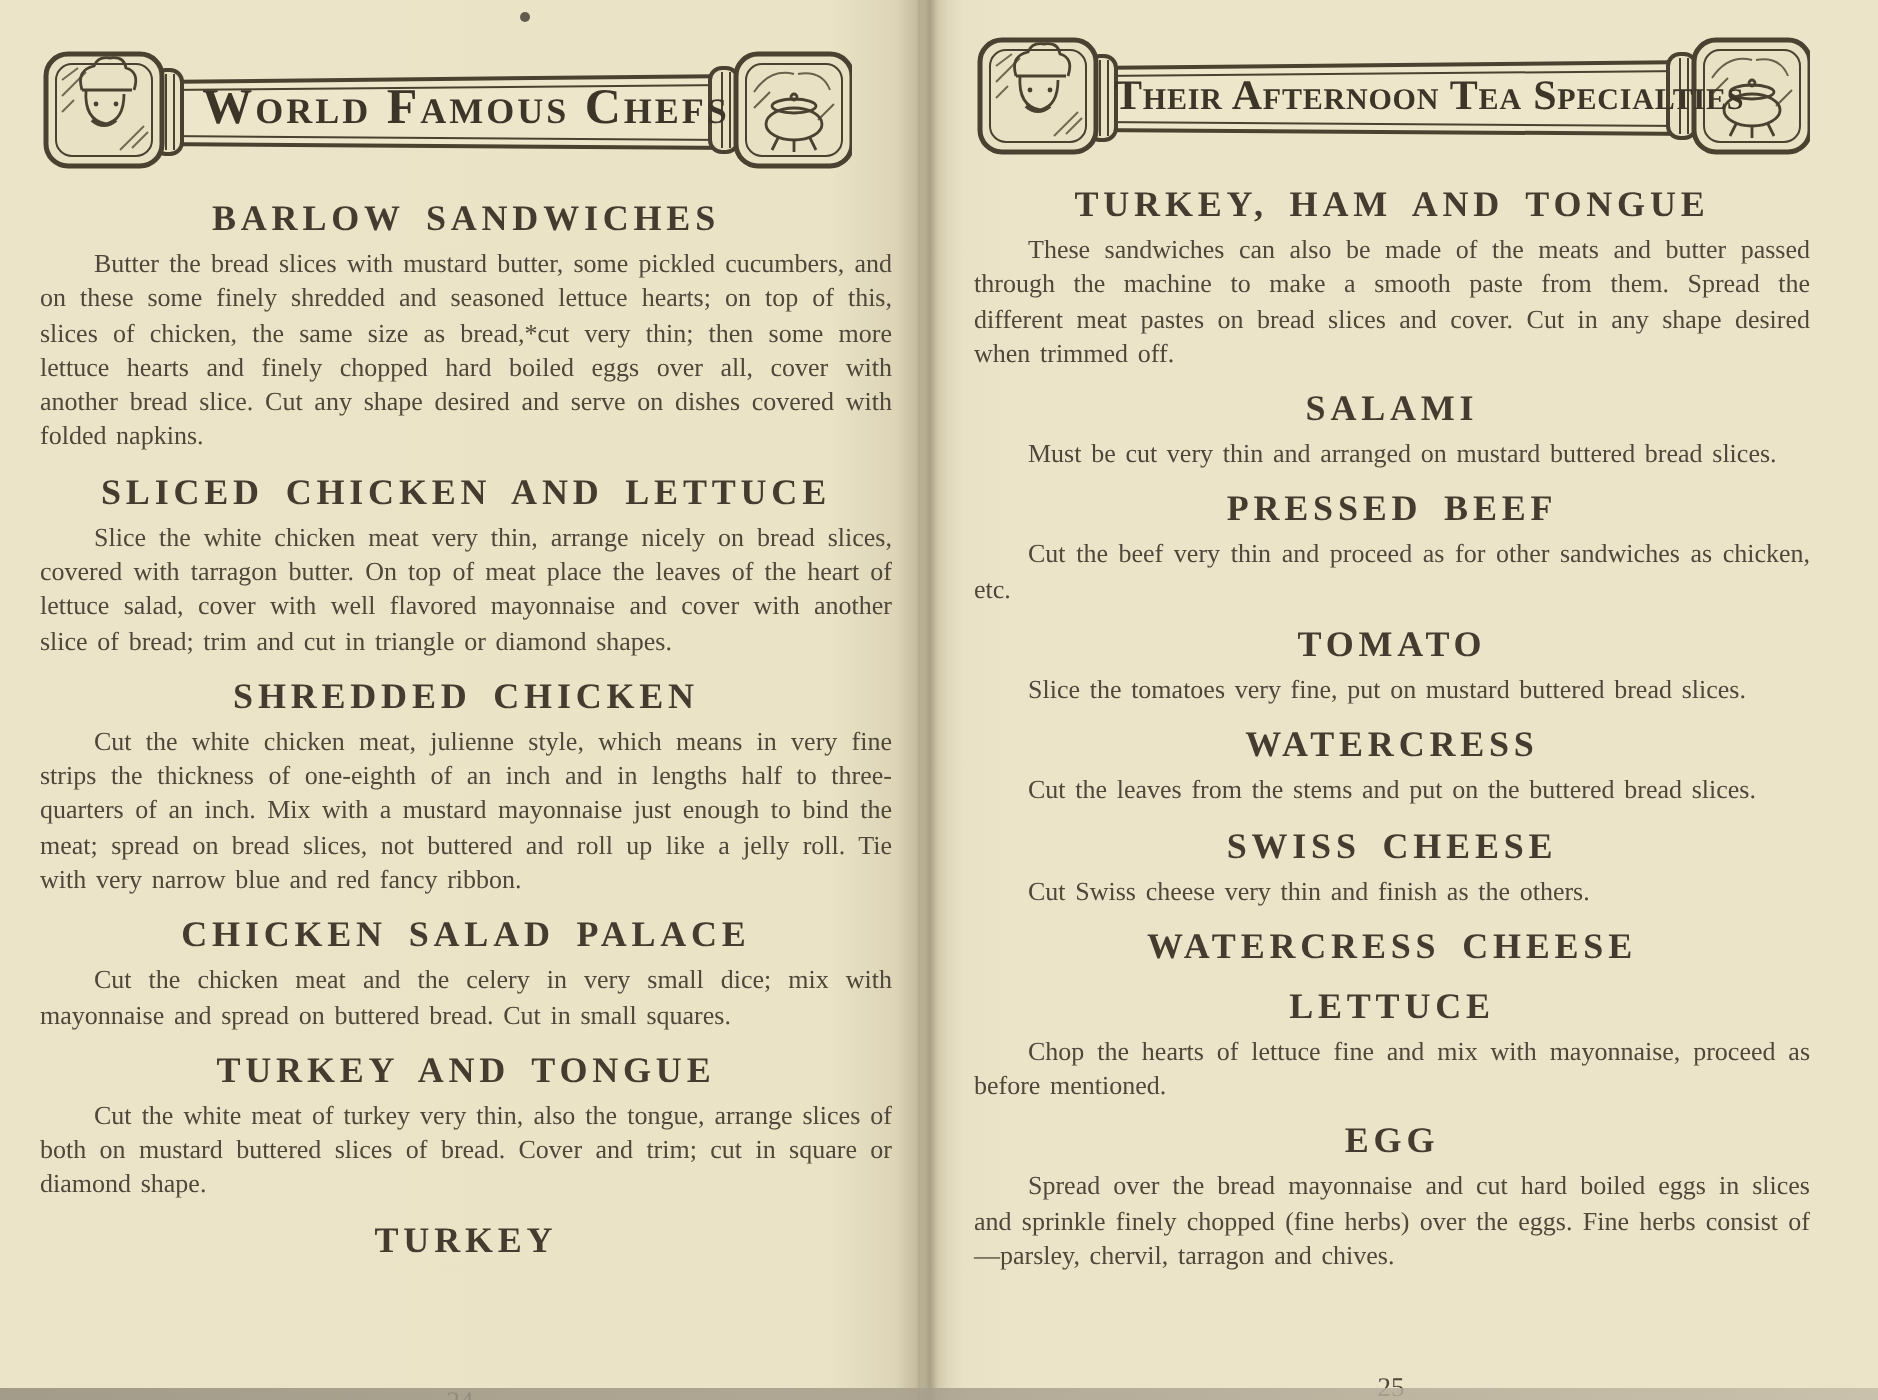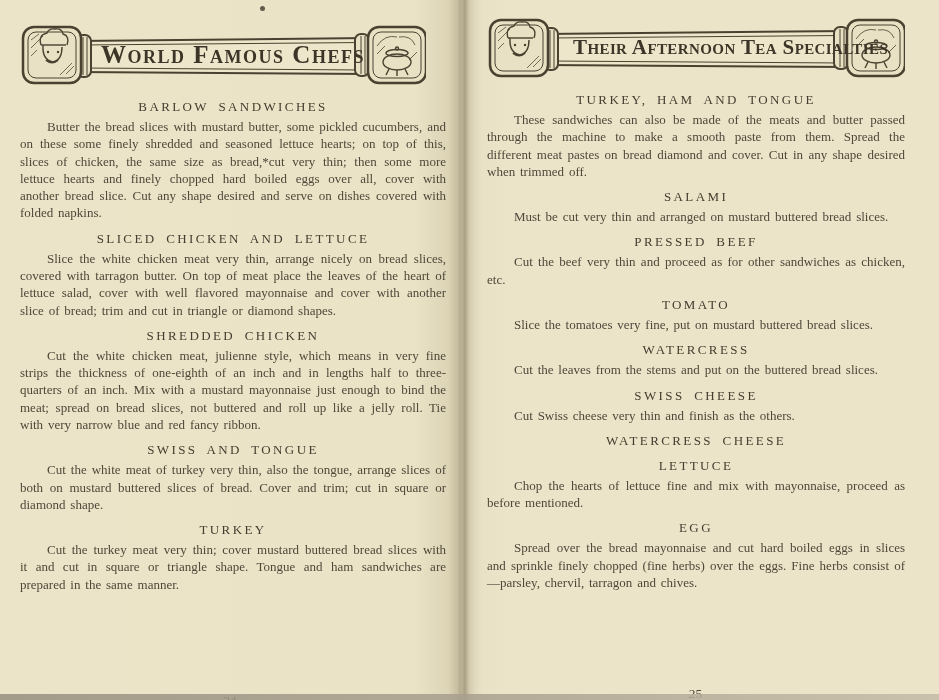--- a/index.html
+++ b/index.html
@@ -23,25 +23,25 @@
 
   
   .banner { position:relative; height:68px; margin-bottom:8px; }
   .banner svg { position:absolute; left:0; top:0; }
   .banner-title {
     position:absolute; top:50%; transform:translateY(-55%);
     text-align:center; font-variant:small-caps; font-weight:bold;
     color:#3d3528; white-space:nowrap;
   }
   #left-page .banner-title  { left:74px; right:74px; font-size:25px; letter-spacing:1.5px; }
-  #right-page .banner-title { left:70px; right:66px; font-size:21px; letter-spacing:0.4px;padding-left:16px; }
+  #right-page .banner-title { left:70px; right:66px; font-size:21px; letter-spacing:0.4px; }
 
   
   .recipe h3 {
-    text-align:center; font-size:13px; font-weight:normal;
+    text-align:center; font-size:18px; font-weight:bold;
     letter-spacing:2.4px; word-spacing:4px;
     color:#453c2f; margin:9px 0 3px 0;
   }
   .recipe p {
     font-size:13px; line-height:1.33; text-align:justify; text-indent:27px;
     margin:0; color:#50473a; word-spacing:1.6px;
   }
   .page-number {
     position:absolute; bottom:13px; left:0; width:100%;
     text-align:center; font-size:13.5px; color:#50473a;
@@ -133,26 +133,29 @@
       </section>
       <section class="recipe">
         <h3>SLICED CHICKEN AND LETTUCE</h3>
         <p>Slice the white chicken meat very thin, arrange nicely on bread slices, covered with tarragon butter. On top of meat place the leaves of the heart of lettuce salad, cover with well flavored mayonnaise and cover with another slice of bread; trim and cut in triangle or diamond shapes.</p>
       </section>
       <section class="recipe">
         <h3>SHREDDED CHICKEN</h3>
         <p>Cut the white chicken meat, julienne style, which means in very fine strips the thickness of one-eighth of an inch and in lengths half to three-quarters of an inch. Mix with a mustard mayonnaise just enough to bind the meat; spread on bread slices, not buttered and roll up like a jelly roll. Tie with very narrow blue and red fancy ribbon.</p>
       </section>
       <section class="recipe">
-        <h3>SWISS AND TONGUE</h3>
+        <h3>CHICKEN SALAD PALACE</h3>
+        <p>Cut the chicken meat and the celery in very small dice; mix with mayonnaise and spread on buttered bread. Cut in small squares.</p>
+      </section>
+      <section class="recipe">
+        <h3>TURKEY AND TONGUE</h3>
         <p>Cut the white meat of turkey very thin, also the tongue, arrange slices of both on mustard buttered slices of bread. Cover and trim; cut in square or diamond shape.</p>
       </section>
       <section class="recipe">
         <h3>TURKEY</h3>
-        <p>Cut the turkey meat very thin; cover mustard buttered bread slices with it and cut in square or triangle shape. Tongue and ham sandwiches are prepared in the same manner.</p>
       </section>
 
       <div class="page-number">24</div>
     </div>
   </div>
 
   <div class="page" id="right-page">
     <div class="page-inner">
 
       <div class="banner">
@@ -201,21 +204,21 @@
               <circle cx="32" cy="26.5" r="1.5"></circle>
               <path d="M24 47 l-3 6 M32 48 v6 M40 47 l3 6"></path>
             </g>
           </g>
         </svg>
         <div class="banner-title">Their Afternoon Tea Specialties</div>
       </div>
 
       <section class="recipe">
         <h3>TURKEY, HAM AND TONGUE</h3>
-        <p>These sandwiches can also be made of the meats and butter passed through the machine to make a smooth paste from them. Spread the different meat pastes on bread diamond and cover. Cut in any shape desired when trimmed off.</p>
+        <p>These sandwiches can also be made of the meats and butter passed through the machine to make a smooth paste from them. Spread the different meat pastes on bread slices and cover. Cut in any shape desired when trimmed off.</p>
       </section>
       <section class="recipe">
         <h3>SALAMI</h3>
         <p>Must be cut very thin and arranged on mustard buttered bread slices.</p>
       </section>
       <section class="recipe">
         <h3>PRESSED BEEF</h3>
         <p>Cut the beef very thin and proceed as for other sandwiches as chicken, etc.</p>
       </section>
       <section class="recipe">

